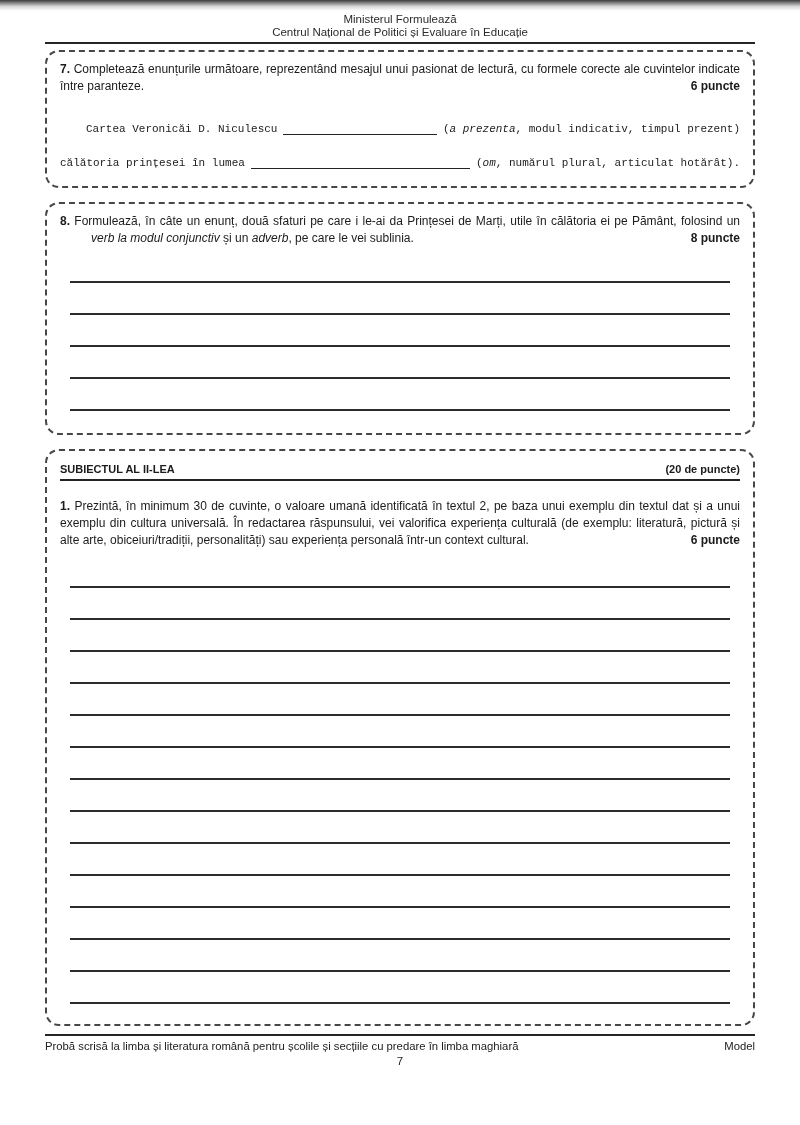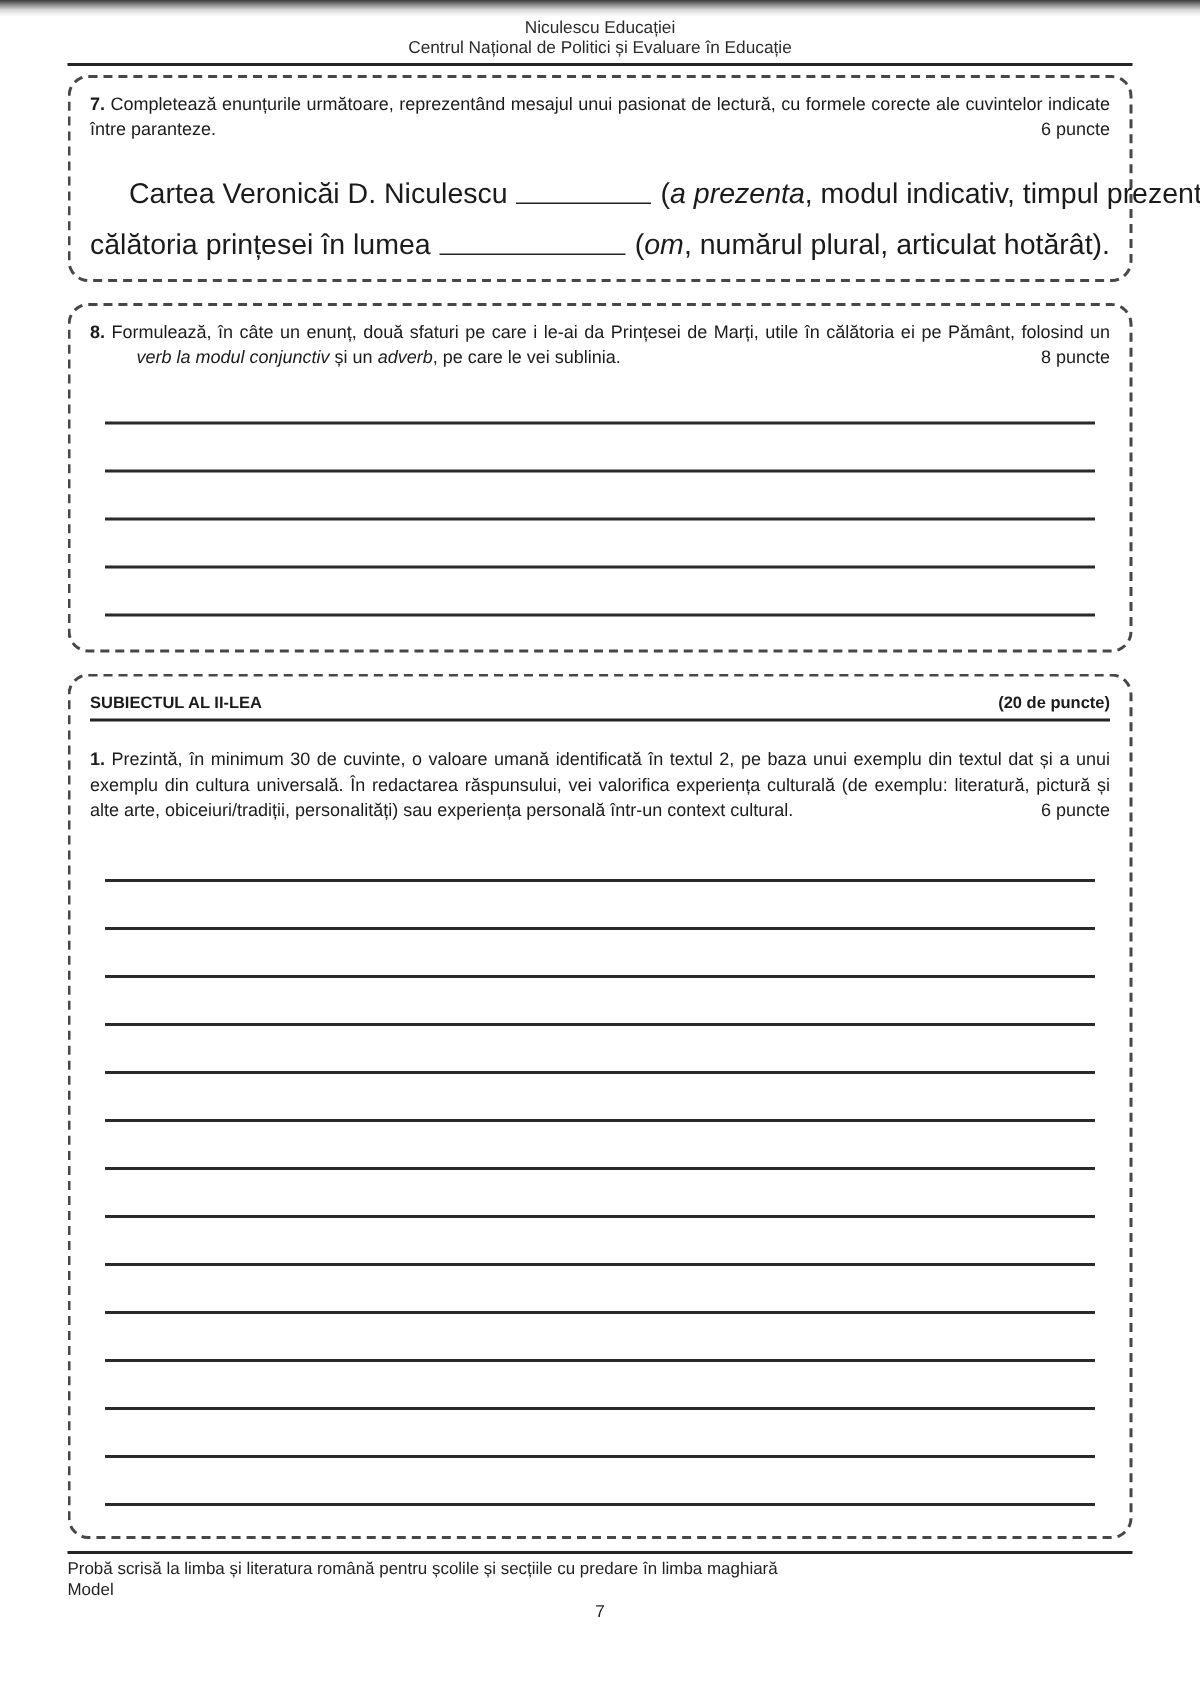--- a/index.html
+++ b/index.html
@@ -39,33 +39,34 @@
   .prompt {
     position: relative;
     font-size: 12px;
     line-height: 17px;
     text-align: justify;
   }
   .points {
     position: absolute;
     right: 0;
     bottom: 0;
-    font-weight: normal;
+    font-weight: bold;
     background: #ffffff;
     padding-left: 6px;
   }
 
   
   .fill-row {
     display: flex;
-    align-items: flex-end;
-    font-size: 19px;
+    align-items: flex-start;
+    font-size: 11px;
     line-height: 17px;
     margin-top: 17px;
     white-space: nowrap;
+    font-family: Liberation Mono, monospace;
   }
   .fill-row.first { margin-top: 26px; }
   .fill-row.indent { padding-left: 26px; }
   .fill-blank {
     flex: 1 1 auto;
     border-bottom: 1.5px solid #222222;
     height: 14px;
     margin: 0 6px 2px 6px;
     min-width: 90px;
   }
@@ -99,37 +100,36 @@
     margin: 8px 45px 0 45px;
     border-top: 2px solid #252525;
     padding-top: 3px;
   }
   .footer-row {
     display: flex;
     justify-content: space-between;
     font-size: 11.3px;
     line-height: 14px;
     color: #222222;
-    flex-direction: column;
   }
   .footer-page {
     text-align: center;
     font-size: 11.5px;
     line-height: 14px;
     margin-top: 1px;
     color: #222222;
   }
 </style>
 </head>
 <body>
 
 <div class="top-shade"></div>
 
 <div class="doc-header">
-  <div>Niculescu Educației</div>
+  <div>Ministerul Formulează</div>
   <div>Centrul Național de Politici și Evaluare în Educație</div>
 </div>
 <div class="header-rule"></div>
 
 <div class="qbox">
   <div class="prompt">
     <span><span style="font-weight: bold;">7. </span><span>Completează enunțurile următoare, reprezentând mesajul unui pasionat de lectură, cu formele corecte ale cuvintelor indicate între paranteze.</span></span>
     <span class="points">6 puncte</span>
   </div>
 

